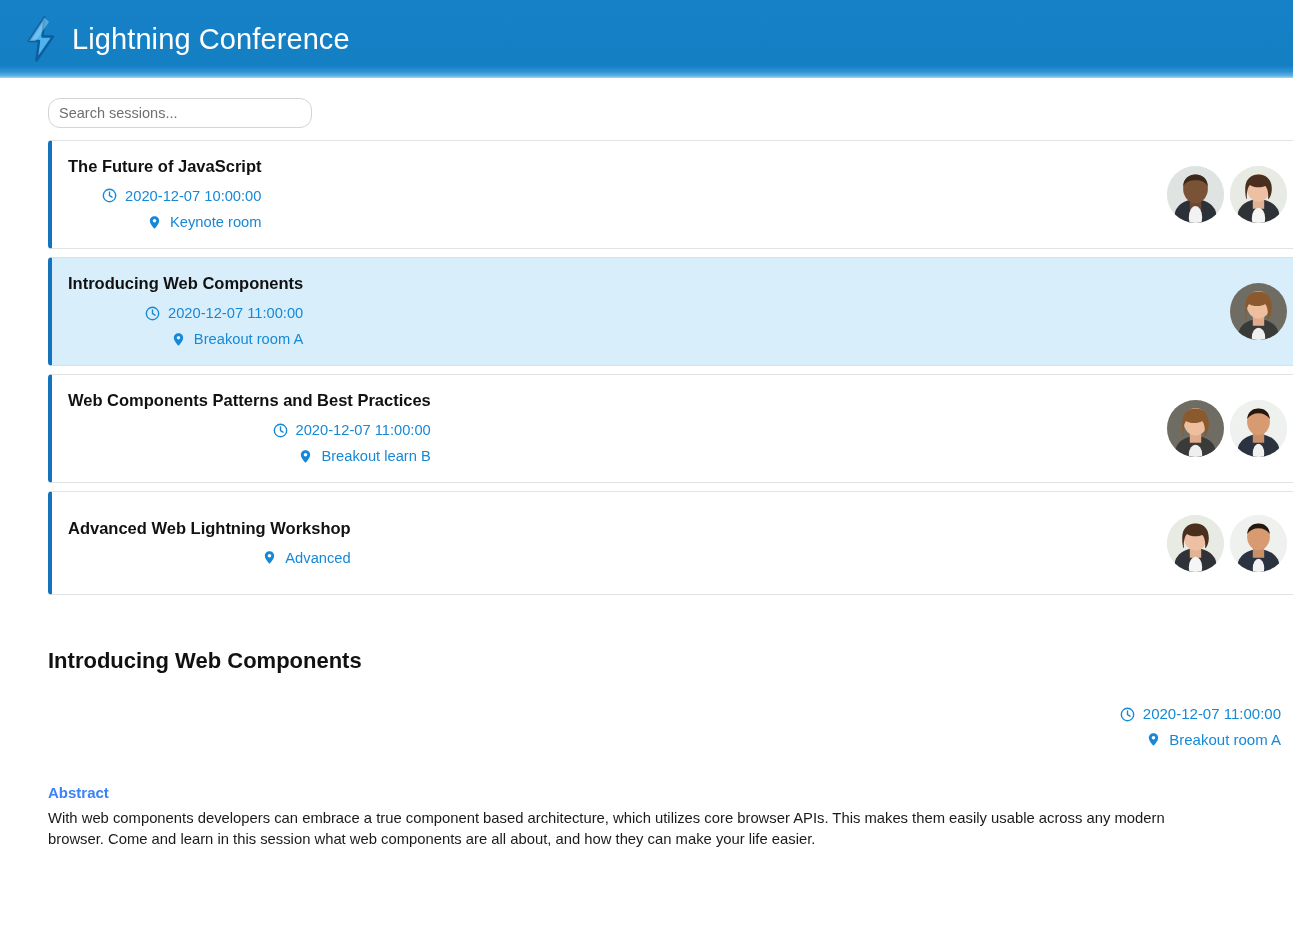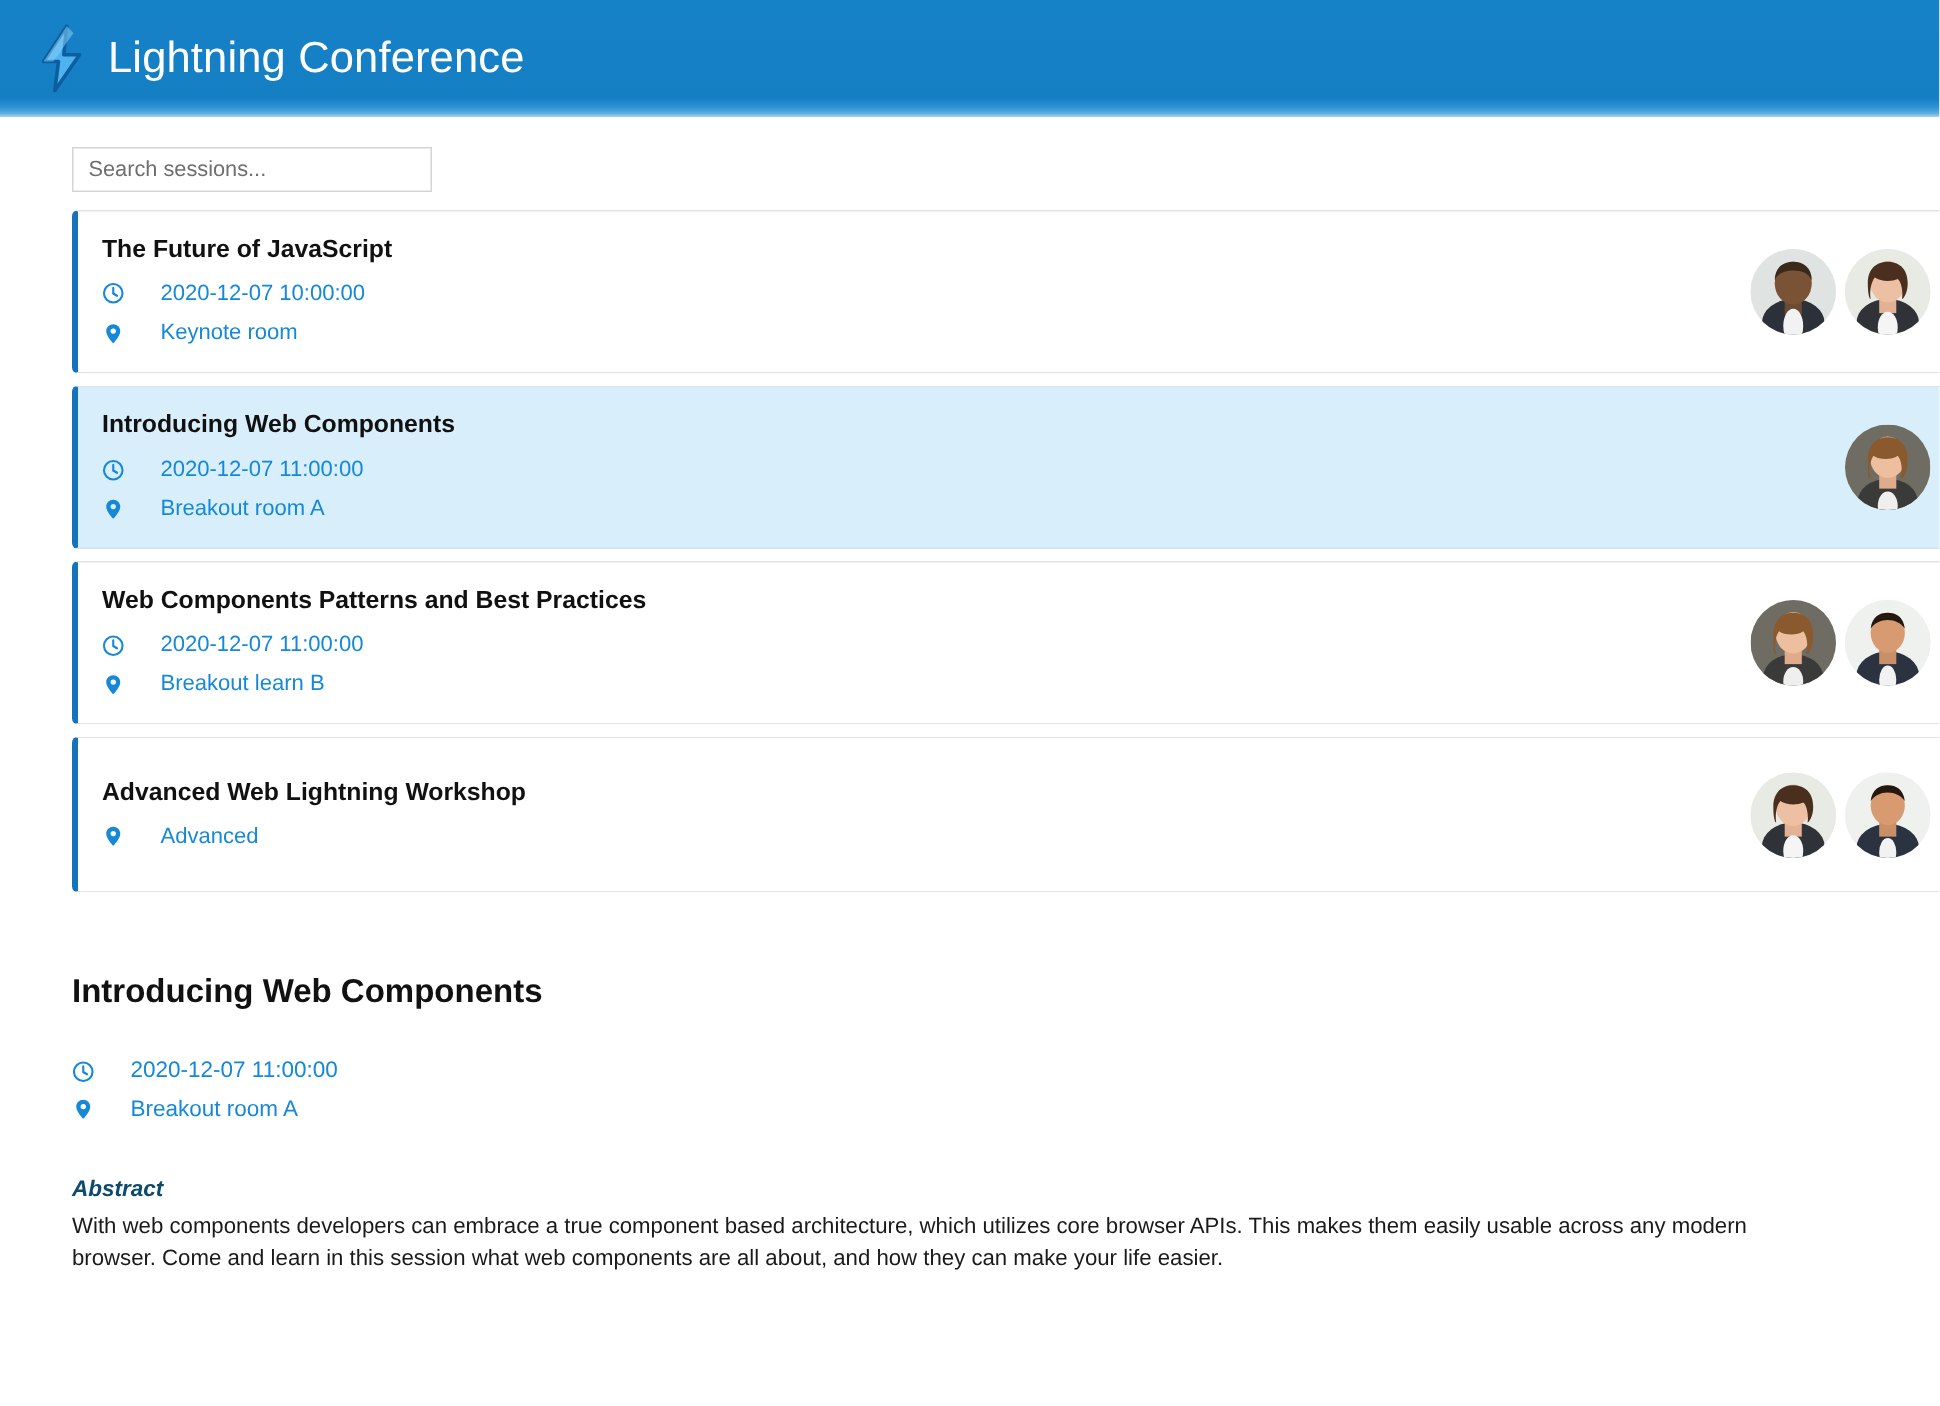--- a/index.html
+++ b/index.html
@@ -45,29 +45,29 @@
 
   
   .page {
     padding: 0 12px 0 48px;
     background: #ffffff;
   }
 
   .search-row { padding: 20px 0 12px 0; }
 
   .search-input {
-    width: 240px;
+    width: 264px;
     height: 30px;
     padding: 4px 10px;
     font-family: "Liberation Sans", sans-serif;
     font-size: 14.5px;
     color: #2b2b2b;
     background: #ffffff;
     border: 1px solid #d4d4d4;
-    border-radius: 0;
+    border-radius: 12px;
     outline: none;
   }
   .search-input::placeholder { color: #6f6f6f; }
 
   
   .session-list {
     display: flex;
     flex-direction: column;
     gap: 8px;
     width: 1264px;
@@ -97,24 +97,25 @@
     font-size: 16.5px;
     font-weight: bold;
     color: #111111;
     line-height: 1.45;
     margin-bottom: 3px;
   }
 
   .meta-line {
     display: flex;
     align-items: center;
-    gap: 24px;
+    gap: 8px;
     color: #1589d8;
     font-size: 14.7px;
     line-height: 1.64;
+    justify-content: flex-end;
   }
   .meta-icon { width: 15px; height: 15px; flex: none; display: block; }
 
   .speakers { display: flex; align-items: center; gap: 6px; padding-right: 6px; }
 
   .avatar {
     width: 57px;
     height: 57px;
     border-radius: 50%;
     overflow: hidden;
@@ -132,24 +133,23 @@
     color: #111111;
     line-height: 1.3;
     margin-bottom: 26px;
   }
   .detail-meta { display: flex; flex-direction: column; gap: 1px; margin-bottom: 30px; }
   .detail-meta .meta-line { font-size: 15px; }
 
   .abstract-heading {
     font-size: 15px;
     font-weight: bold;
-    color: #0c4a6e;
+    color: #3b82f6;
     margin-bottom: 5px;
     line-height: 1.4;
-    font-style: italic;
   }
   .abstract-body {
     font-size: 14.8px;
     color: #1a1a1a;
     line-height: 1.42;
     max-width: 1160px;
   }
 </style>
 </head>
 <body>

